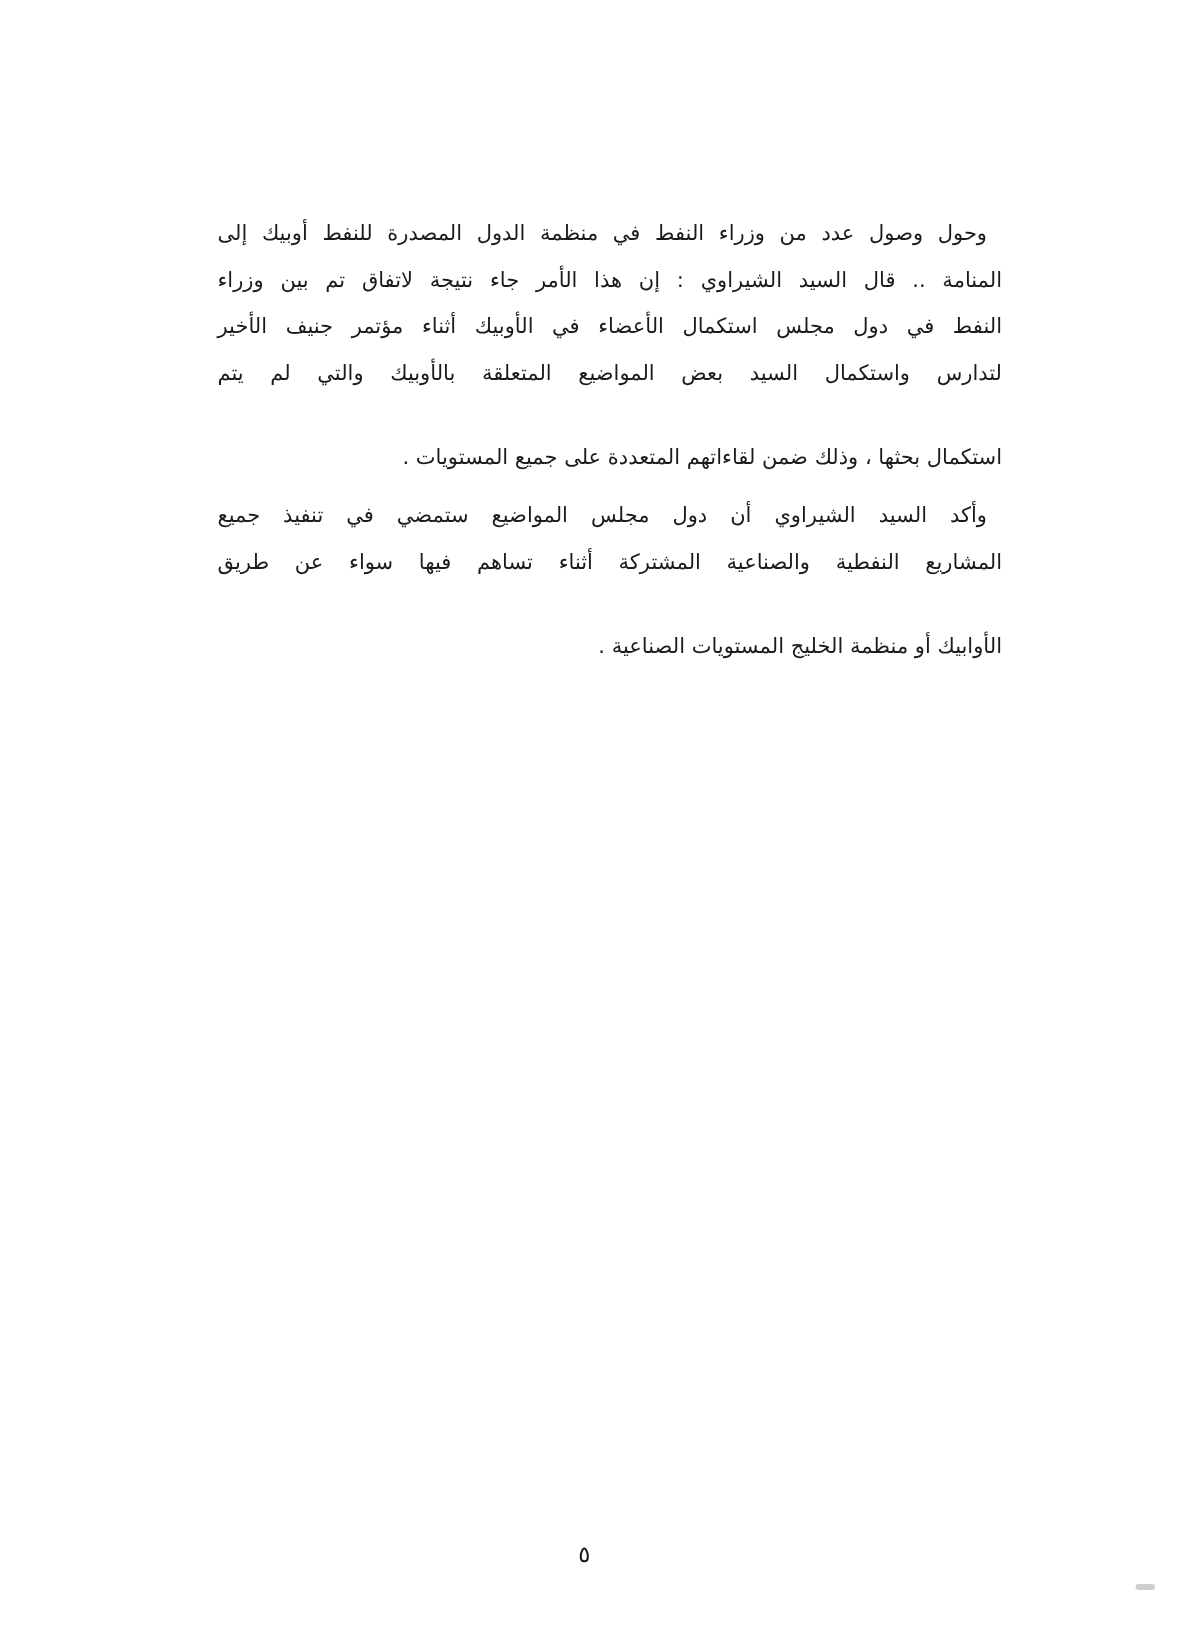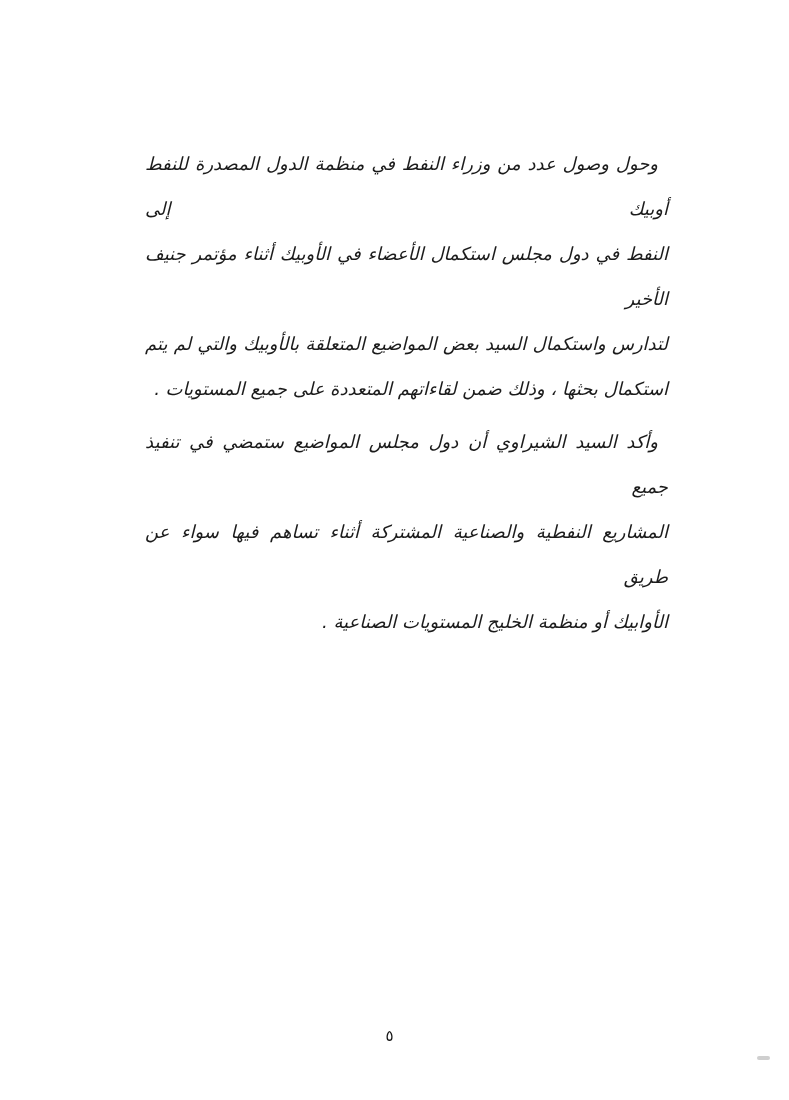--- a/index.html
+++ b/index.html
@@ -24,34 +24,34 @@
     color: #1b1b1b;
   }
   .para {
     margin: 0;
     padding: 0;
   }
   .para + .para {
     margin-top: 8px;
   }
   .line {
-    font-size: 18px;
-    line-height: 45px;
+    font-size: 14px;
+    line-height: 31px;
     text-align: justify;
     text-align-last: justify;
     white-space: normal;
     letter-spacing: 0.1px;
-    font-style: italic;
   }
   .line.first {
     
     text-indent: 10px;
   }
   .line.last {
     text-align-last: right;
+    margin-top: 25px;
   }
   .page-number {
     position: absolute;
     left: 0;
     top: 1027px;
     width: 789px;
     text-align: center;
     text-indent: 10px;
     font-size: 15px;
     line-height: 19px;
@@ -71,20 +71,21 @@
 </style>
 </head>
 <body>
 
 <div class="page">
 
   <div class="text-block">
 
     <div class="para">
       <div class="line first">وحول وصول عدد من وزراء النفط في منظمة الدول المصدرة للنفط أوبيك إلى</div>
+      <div class="line">المنامة .. قال السيد الشيراوي : إن هذا الأمر جاء نتيجة لاتفاق تم بين وزراء</div>
       <div class="line">النفط في دول مجلس استكمال الأعضاء في الأوبيك أثناء مؤتمر جنيف الأخير</div>
       <div class="line">لتدارس واستكمال السيد بعض المواضيع المتعلقة بالأوبيك والتي لم يتم</div>
       <div class="line last">استكمال بحثها ، وذلك ضمن لقاءاتهم المتعددة على جميع المستويات .</div>
     </div>
 
     <div class="para">
       <div class="line first">وأكد السيد الشيراوي أن دول مجلس المواضيع ستمضي في تنفيذ جميع</div>
       <div class="line">المشاريع النفطية والصناعية المشتركة أثناء تساهم فيها سواء عن طريق</div>
       <div class="line last">الأوابيك أو منظمة الخليج المستويات الصناعية .</div>
     </div>

